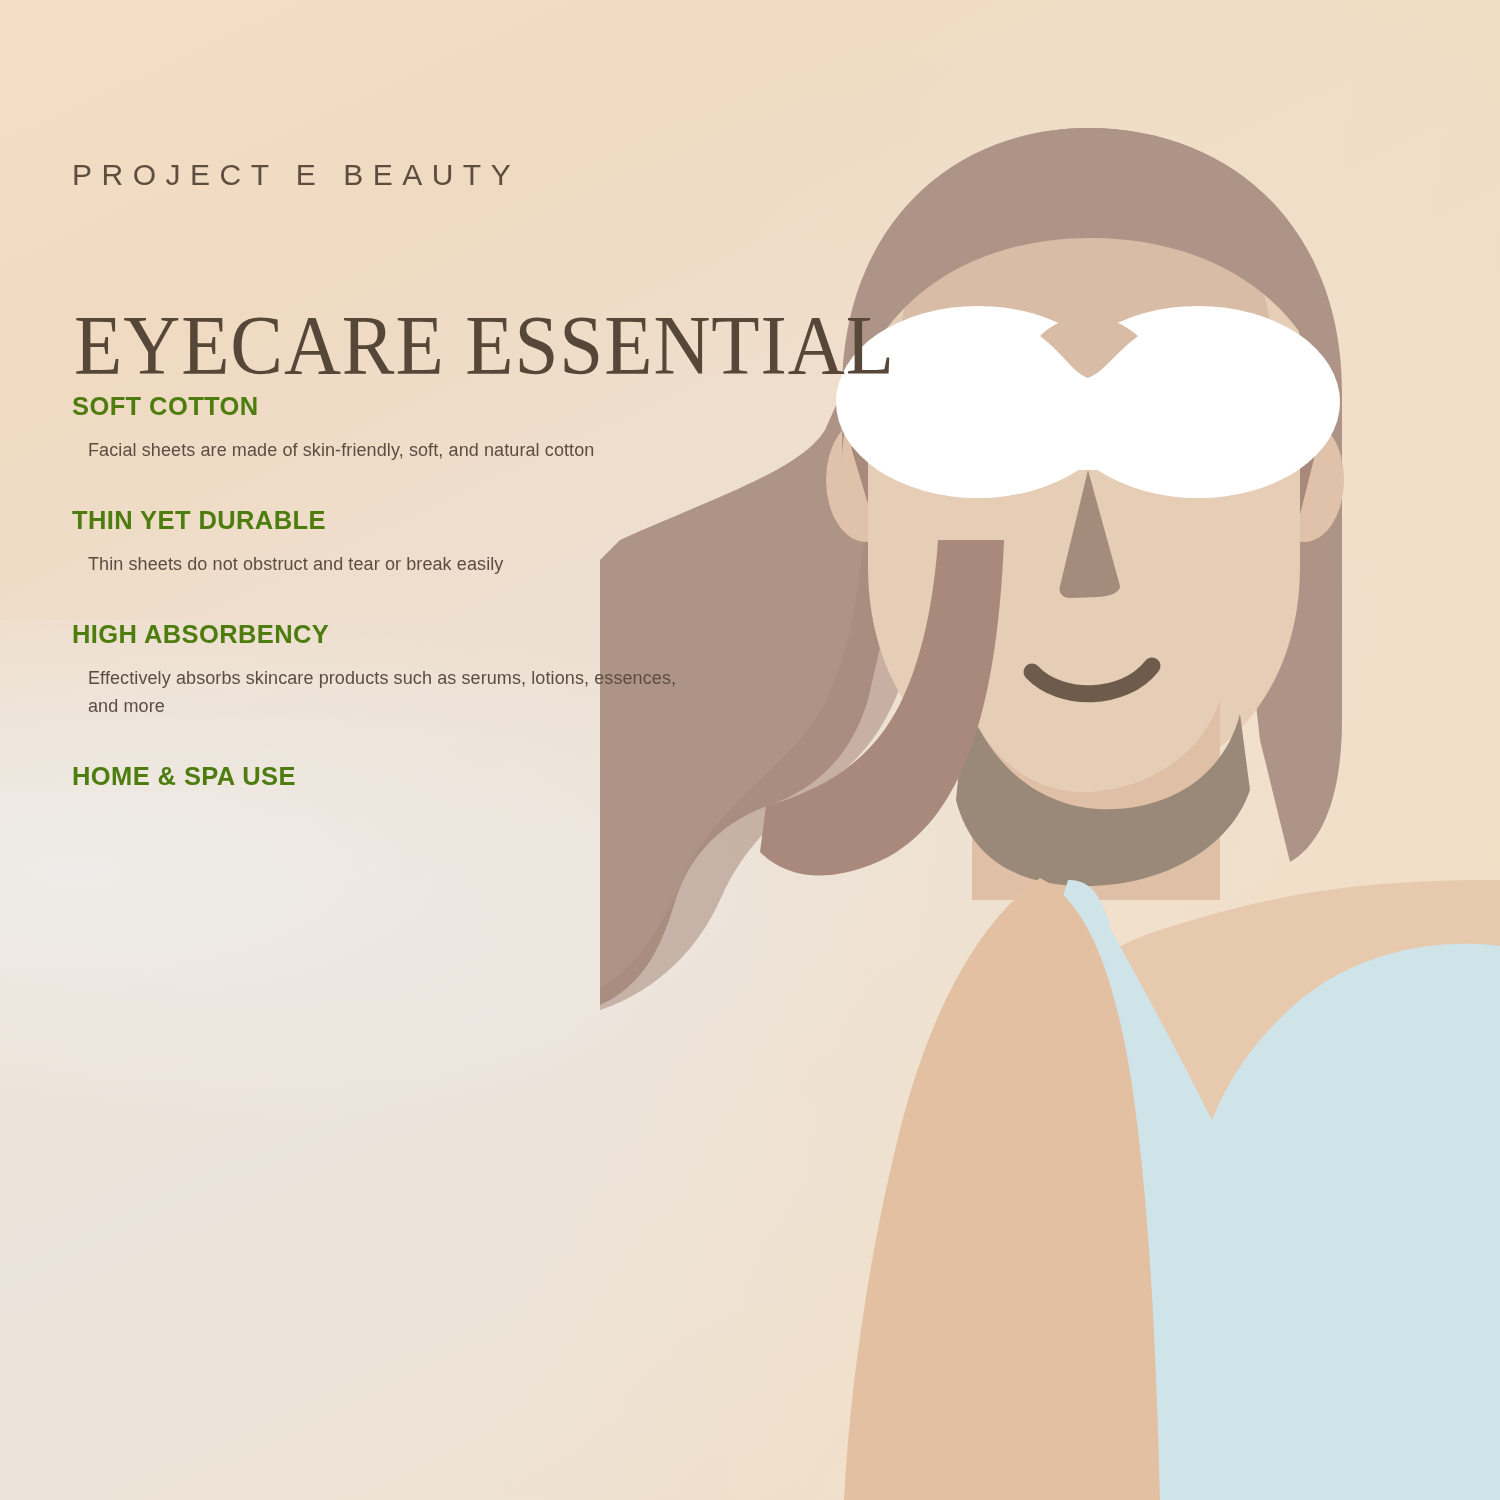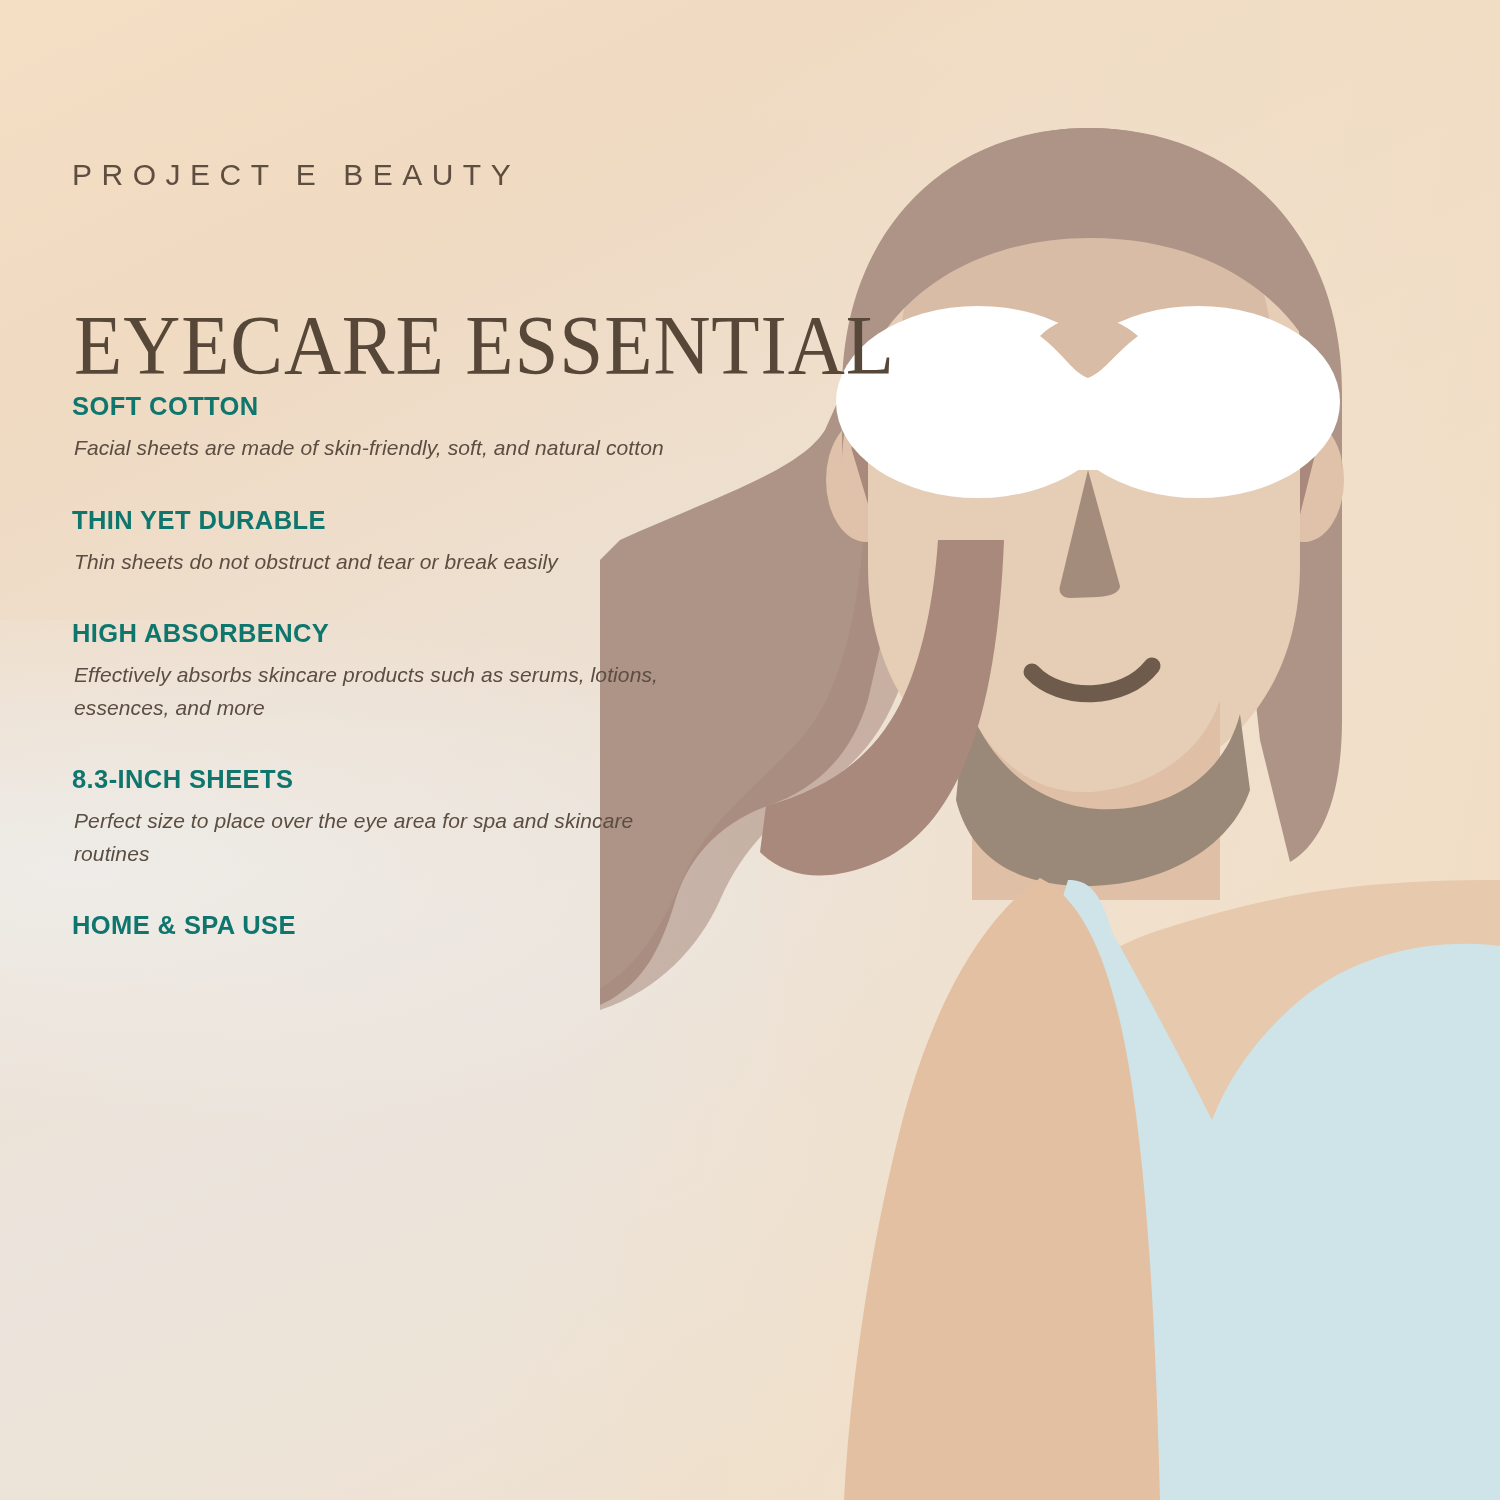--- a/index.html
+++ b/index.html
@@ -98,33 +98,32 @@
     top: 392px;
     width: 660px;
   }
   .feature { margin-bottom: 41px; }
   .feature:last-child { margin-bottom: 0; }
 
   .feature-title {
     font-size: 25.5px;
     font-weight: 700;
     letter-spacing: 0.4px;
-    color: #0f766e;
+    color: #4d7c0f;
     margin: 0 0 11px 0;
     white-space: nowrap;
   }
   .feature-desc {
-    font-size: 21px;
+    font-size: 18px;
     font-weight: 400;
     line-height: 1.55;
     color: #5B4D41;
-    margin: 2px;
+    margin: 16px;
     letter-spacing: 0.1px;
     max-width: 620px;
-    font-style: italic;
   }
 </style>
 </head>
 <body>
 
 <div id="canvas">
 
   <div class="bg-base"></div>
   <div class="bg-warm-right"></div>
   <div class="bg-cool-mid"></div>
@@ -297,24 +296,20 @@
       <div class="feature">
         <div class="feature-title">THIN YET DURABLE</div>
         <div class="feature-desc">Thin sheets do not obstruct and tear or break easily</div>
       </div>
 
       <div class="feature">
         <div class="feature-title">HIGH ABSORBENCY</div>
         <div class="feature-desc">Effectively absorbs skincare products such as serums, lotions, essences, and more</div>
       </div>
 
-      <div class="feature">
-        <div class="feature-title">8.3-INCH SHEETS</div>
-        <div class="feature-desc">Perfect size to place over the eye area for spa and skincare routines</div>
-      </div>
 
       <div class="feature">
         <div class="feature-title">HOME &amp; SPA USE</div>
       </div>
 
     </div>
   </div>
 
 </div>
 

